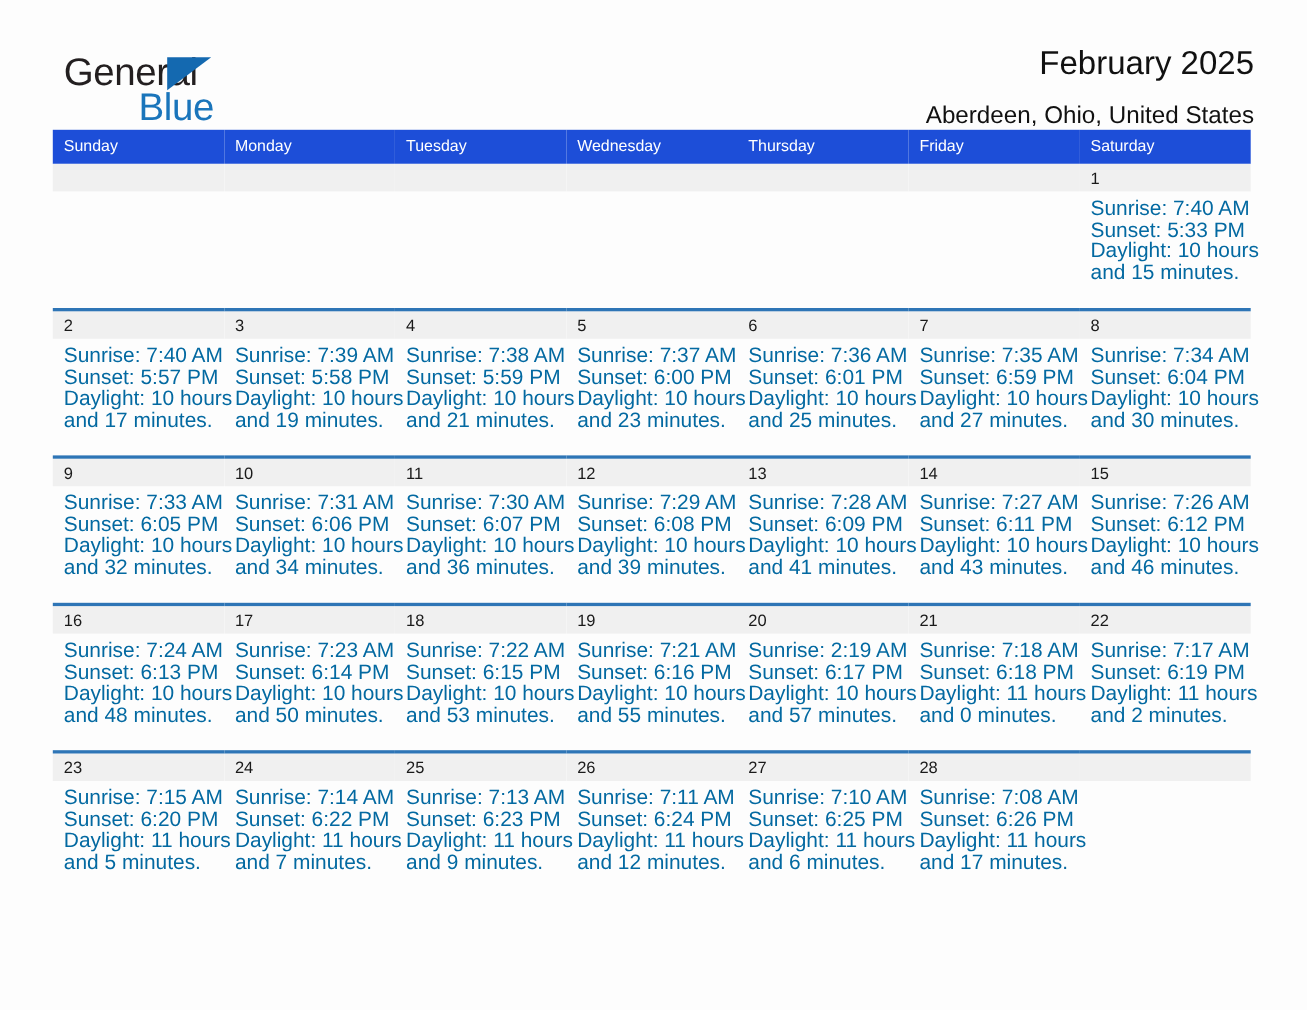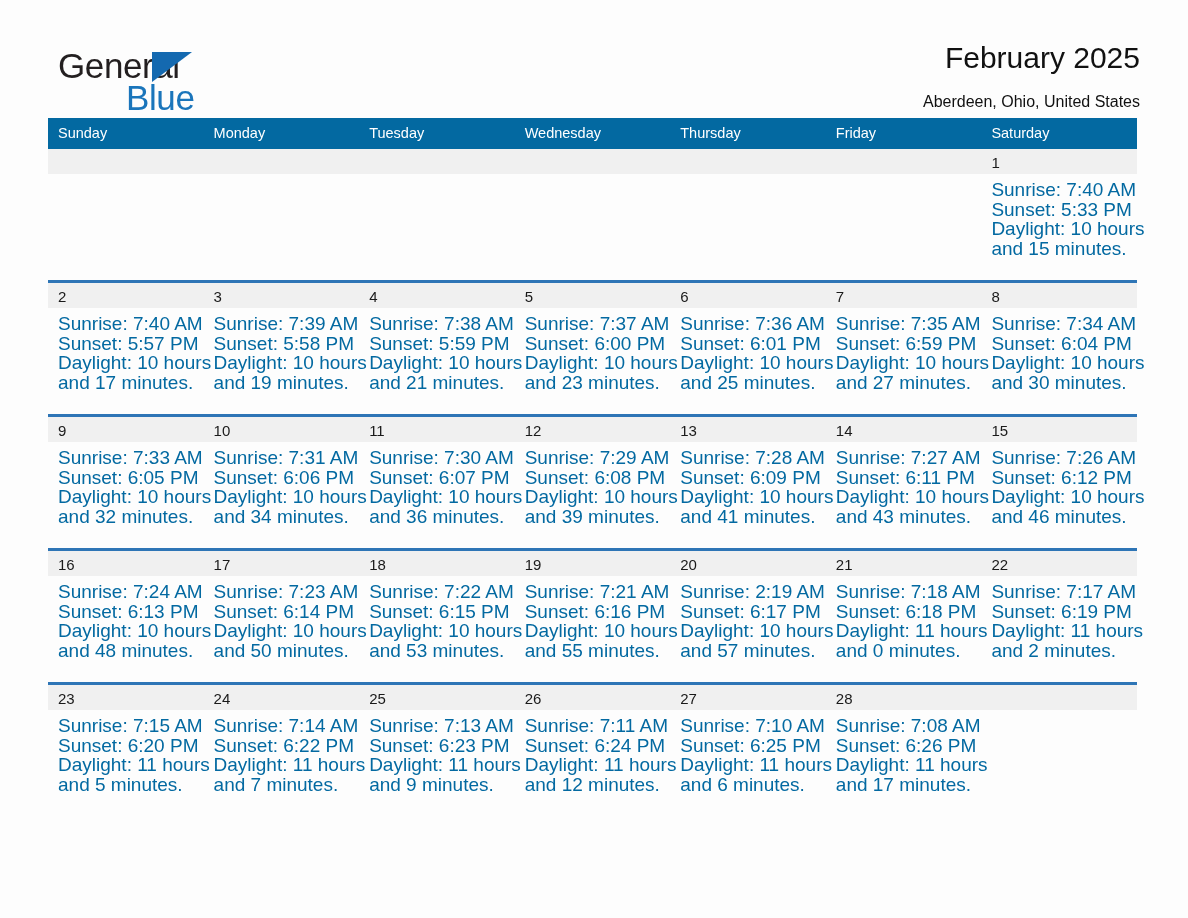--- a/index.html
+++ b/index.html
@@ -72,36 +72,36 @@
   }
   .cal-title {
     font-size: 30px;
     line-height: 1.05;
     color: #111;
     font-weight: normal;
     margin: 0;
     letter-spacing: 0px;
   }
   .cal-sub {
-    font-size: 16px;
+    font-size: 22px;
     line-height: 1.2;
     color: #111;
     margin: 18px 0 0 0;
     font-weight: normal;
   }
 
   
   .calendar {
     width: 1089px;
     margin-top: 14px;
     border-collapse: collapse;
     table-layout: fixed;
   }
   .calendar th {
-    background: #0369a1;
+    background: #1d4ed8;
     color: #ffffff;
     font-weight: normal;
     font-size: 14.5px;
     text-align: left;
     padding: 7px 0 8px 10px;
     border: 0;
   }
   .calendar td {
     vertical-align: top;
     padding: 0;

